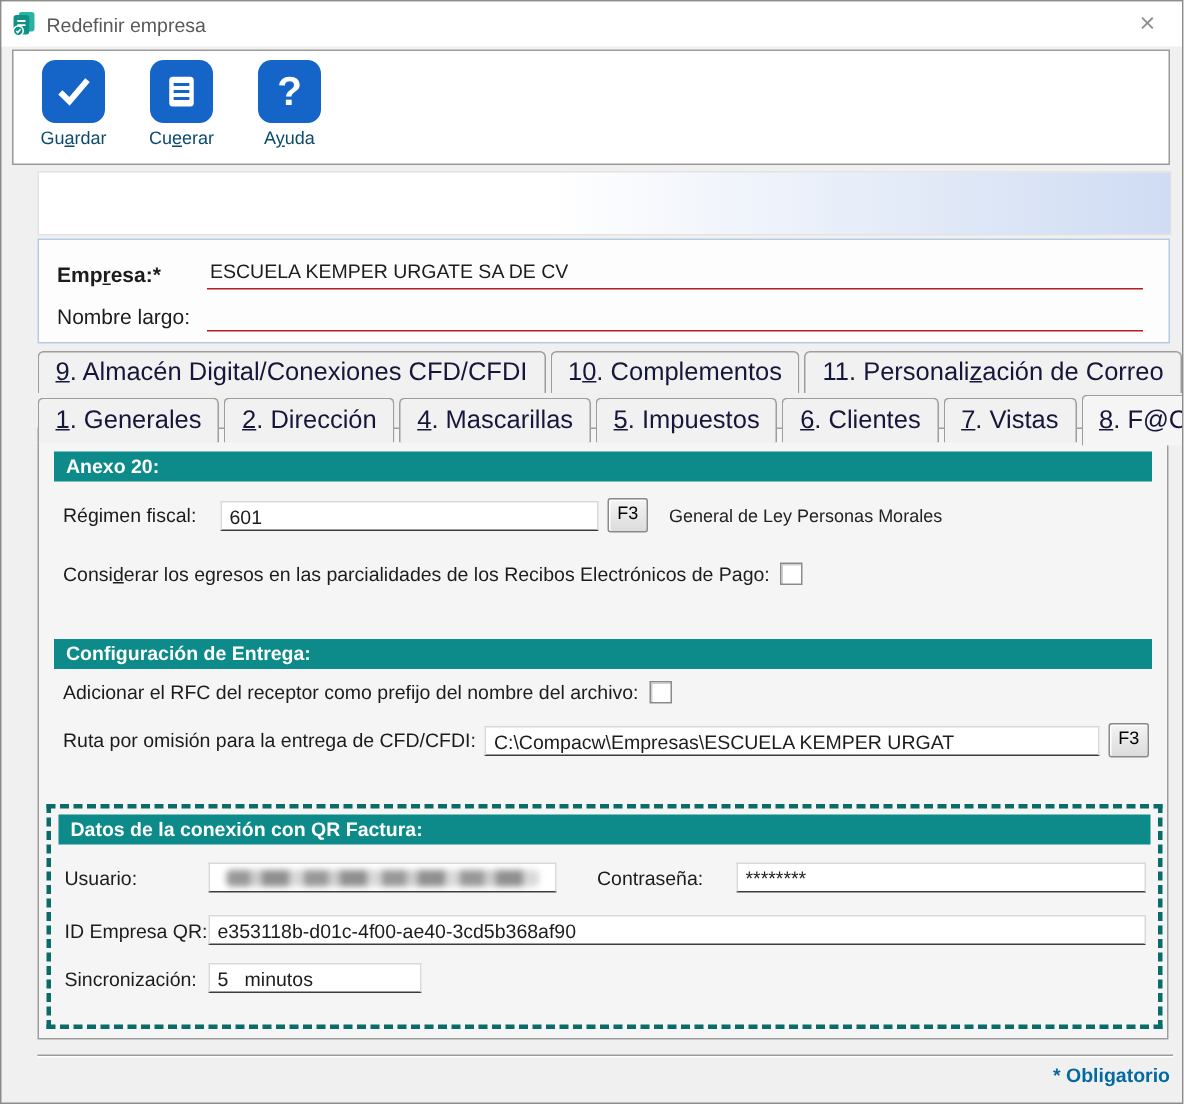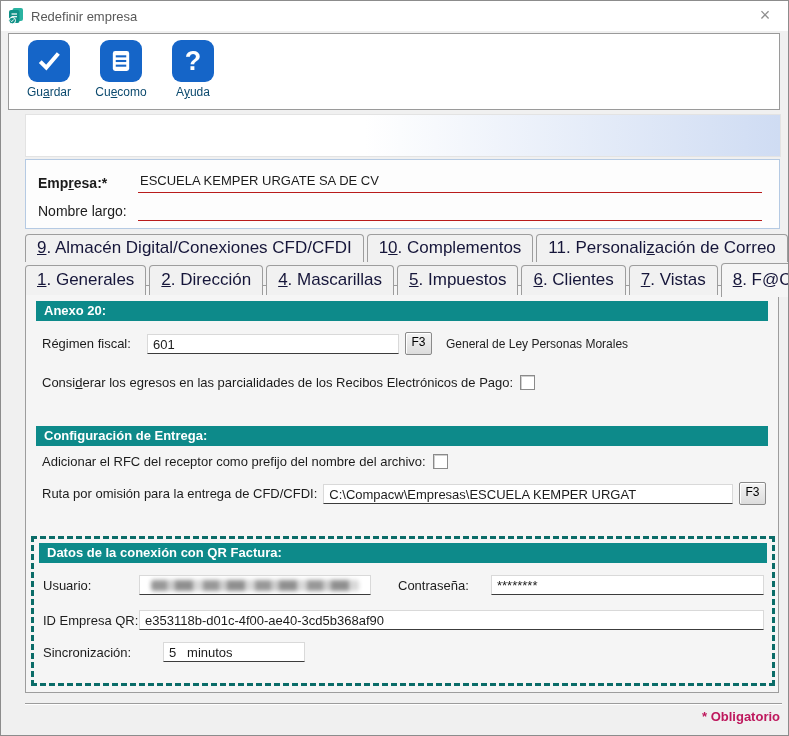--- a/index.html
+++ b/index.html
@@ -60,21 +60,21 @@
          box-sizing:border-box;background:#f5f5f5;}
   .qr-sect{position:absolute;left:5px;right:5px;top:4px;height:20px;background:#0d8a8a;color:#fff;
            font-weight:bold;font-size:13px;line-height:20px;padding-left:8px;box-sizing:border-box;}
   .qrow{position:absolute;display:flex;align-items:center;font-size:13px;color:#1c1c1c;}
   .blur-blob{height:11px;width:210px;margin:0 6px;border-radius:3px;
              background:repeating-linear-gradient(90deg,#989898 0 16px,#cccccc 16px 24px,#8f8f8f 24px 42px,#d8d8d8 42px 52px);
              filter:blur(2px);}
   
   .footer-line{position:absolute;top:702px;left:24px;width:757px;height:0;
                border-top:1px solid #9c9c9c;border-bottom:1px solid #ffffff;}
-  .obligatorio{position:absolute;top:708px;left:701px;font-size:13px;font-weight:bold;color:#be185d;white-space:nowrap;}
+  .obligatorio{position:absolute;top:708px;left:701px;font-size:13px;font-weight:bold;color:#0369a1;white-space:nowrap;}
 </style>
 </head>
 <body>
 
 <div class="window">
 
   <div class="titlebar">
     <span style="display:inline-flex;">
       <svg width="18" height="18" viewBox="0 0 18 18">
         <rect x="5.5" y="1" width="10.5" height="13" rx="2" fill="#2ab3a1"></rect>
@@ -100,21 +100,21 @@
     </div>
     <div class="tool-btn">
       <span class="tool-icon">
         <svg width="28" height="28" viewBox="0 0 24 24">
           <rect x="5" y="3.5" width="14" height="17" rx="2" fill="#fff"></rect>
           <line x1="7.5" y1="8" x2="16.5" y2="8" stroke="#1565c8" stroke-width="1.8"></line>
           <line x1="7.5" y1="12" x2="16.5" y2="12" stroke="#1565c8" stroke-width="1.8"></line>
           <line x1="7.5" y1="16" x2="16.5" y2="16" stroke="#1565c8" stroke-width="1.8"></line>
         </svg>
       </span>
-      <span class="tool-label"><span>Cu</span><span class="mn">e</span><span>como</span></span>
+      <span class="tool-label"><span>Cu</span><span class="mn">e</span><span>erar</span></span>
     </div>
     <div class="tool-btn">
       <span class="tool-icon">
           <span class="qmark">?</span>
         </span>
       <span class="tool-label"><span>A</span><span class="mn">y</span><span>uda</span></span>
     </div>
   </div>
 
   <div class="banner"></div>
@@ -187,21 +187,21 @@
         </div>
         <span style="margin-left:27px;width:93px;">Contraseña:</span>
         <div class="ibox" style="flex:1;">********</div>
       </div>
 
       <div class="qrow" style="top:71px;left:9px;right:8px;">
         <span style="width:96px;">ID Empresa QR:</span>
         <div class="ibox" style="flex:1;">e353118b-d01c-4f00-ae40-3cd5b368af90</div>
       </div>
 
-      <div class="qrow" style="top:103px;left:9px;gap:24px;">
+      <div class="qrow" style="top:103px;left:9px;">
         <span style="width:96px;">Sincronización:</span>
         <div class="ibox" style="width:142px;">5   minutos</div>
       </div>
     </div>
 
   </div>
 
   <div class="footer-line"></div>
   <div class="obligatorio">* Obligatorio</div>
 

